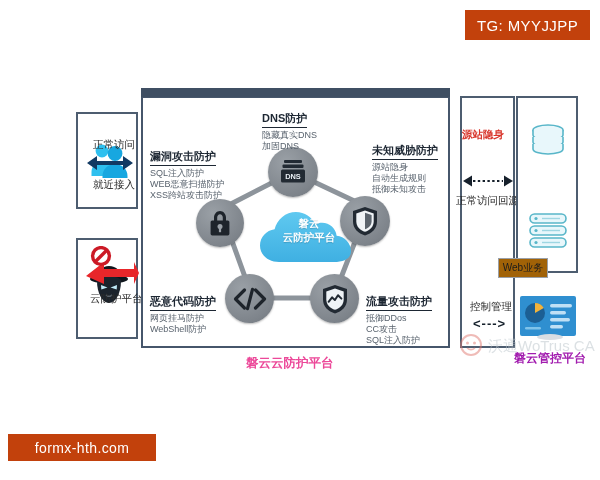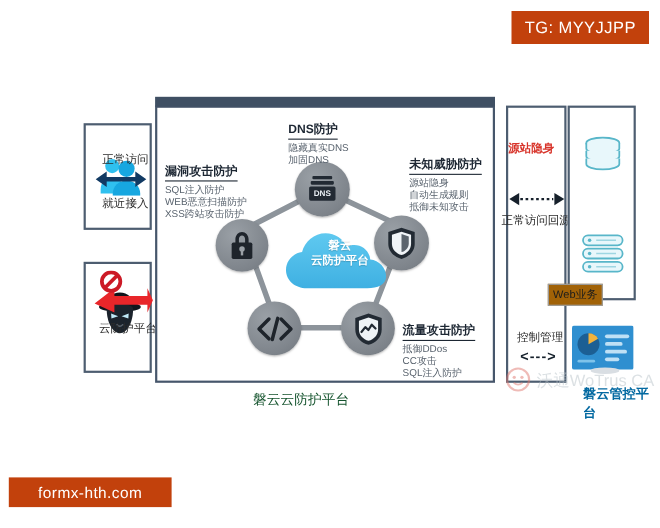--- a/index.html
+++ b/index.html
@@ -46,22 +46,22 @@
 
   #hide-lbl{left:462px;top:128px;font-size:10.5px;}
   #backsrc-lbl{left:456px;top:194px;font-size:10.5px;}
   #arrow-dot{position:absolute;left:461px;top:172px;width:54px;height:18px;}
 
   #ctrl-lbl{left:470px;top:300px;font-size:10.5px;}
   #ctrl-arrow{left:473px;top:316px;font-size:13px;letter-spacing:1px;font-weight:bold;color:#15202b;}
 
   
   #cap-internet{position:absolute;left:22px;top:350px;font-size:12.5px;color:#d8342a;font-weight:bold;}
-  #cap-center{position:absolute;left:230px;top:355px;font-size:12.5px;color:#14532d;font-weight:normal;}
-  #cap-console{position:absolute;left:514px;top:350px;font-size:12px;color:#0369a1;font-weight:bold;margin-left:16px;}
+  #cap-center{position:absolute;left:246px;top:355px;font-size:12.5px;color:#ec4899;font-weight:bold;}
+  #cap-console{position:absolute;left:514px;top:350px;font-size:12px;color:#a21caf;font-weight:bold;}
 
   
   #web-tag{
     position:absolute;left:498px;top:258px;width:48px;height:18px;
     background:#a16207;border:1px solid #9aa0a8;color:#1c1c1c;
     font-size:10px;display:flex;align-items:center;justify-content:center;
   }
 
   
   .feat{position:absolute;white-space:nowrap;}
@@ -228,20 +228,25 @@
     <div class="sub">XSS跨站攻击防护</div>
   </div>
 
   <div class="feat" id="feat-unknown">
     <div class="ttl">未知威胁防护</div>
     <div class="sub">源站隐身</div>
     <div class="sub">自动生成规则</div>
     <div class="sub">抵御未知攻击</div>
   </div>
 
+  <div class="feat" id="feat-mal">
+    <div class="ttl">恶意代码防护</div>
+    <div class="sub">网页挂马防护</div>
+    <div class="sub">WebShell防护</div>
+  </div>
 
   <div class="feat" id="feat-traffic">
     <div class="ttl">流量攻击防护</div>
     <div class="sub">抵御DDos</div>
     <div class="sub">CC攻击</div>
     <div class="sub">SQL注入防护</div>
   </div>
 
   <div id="cap-center">磐云云防护平台</div>
 

